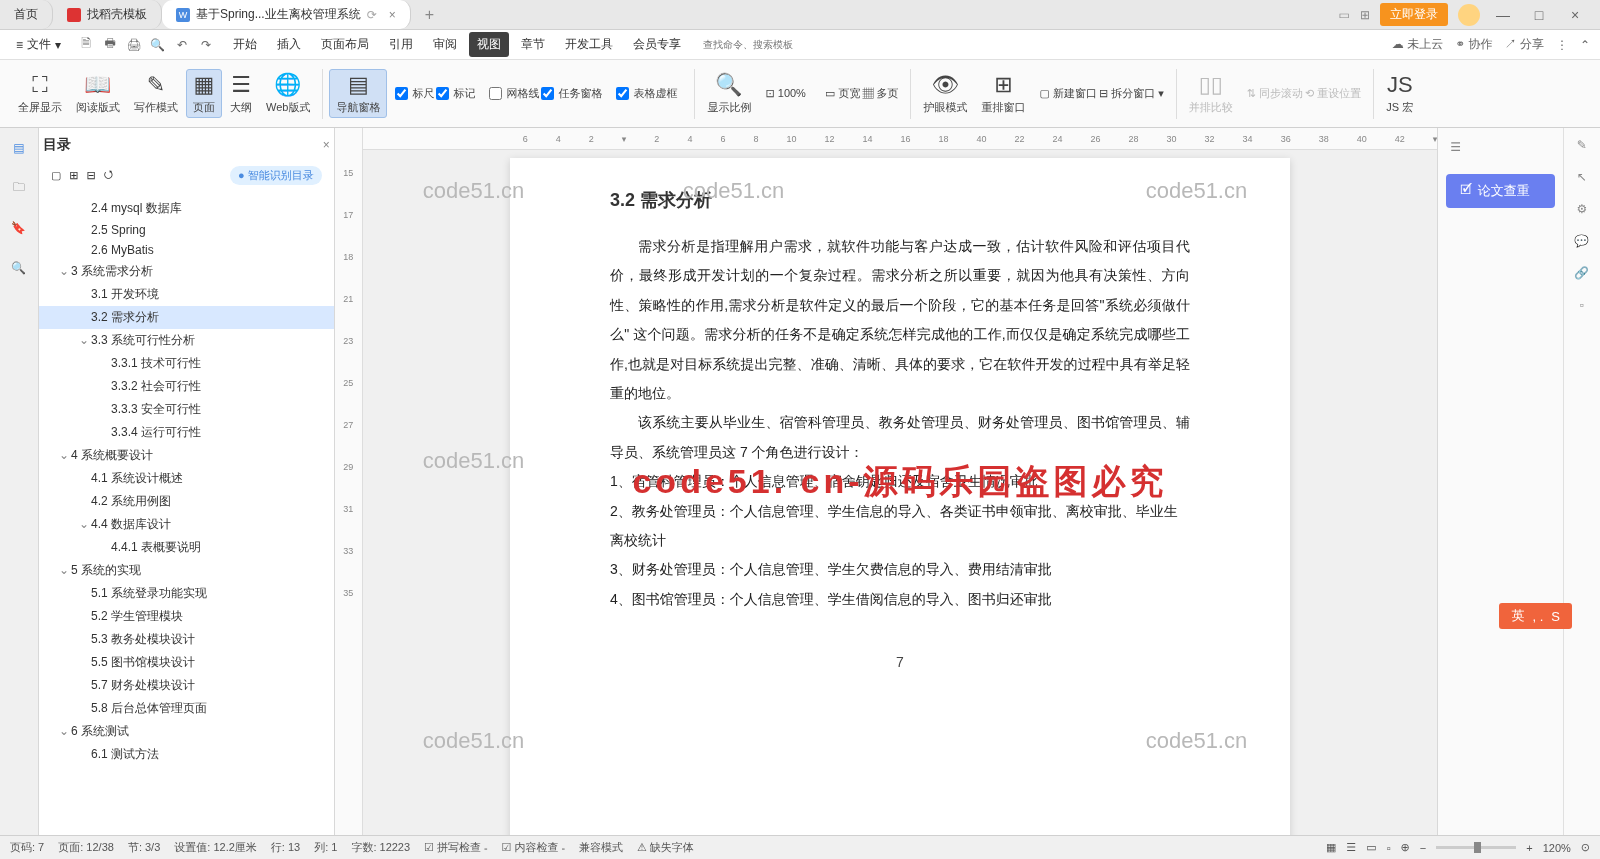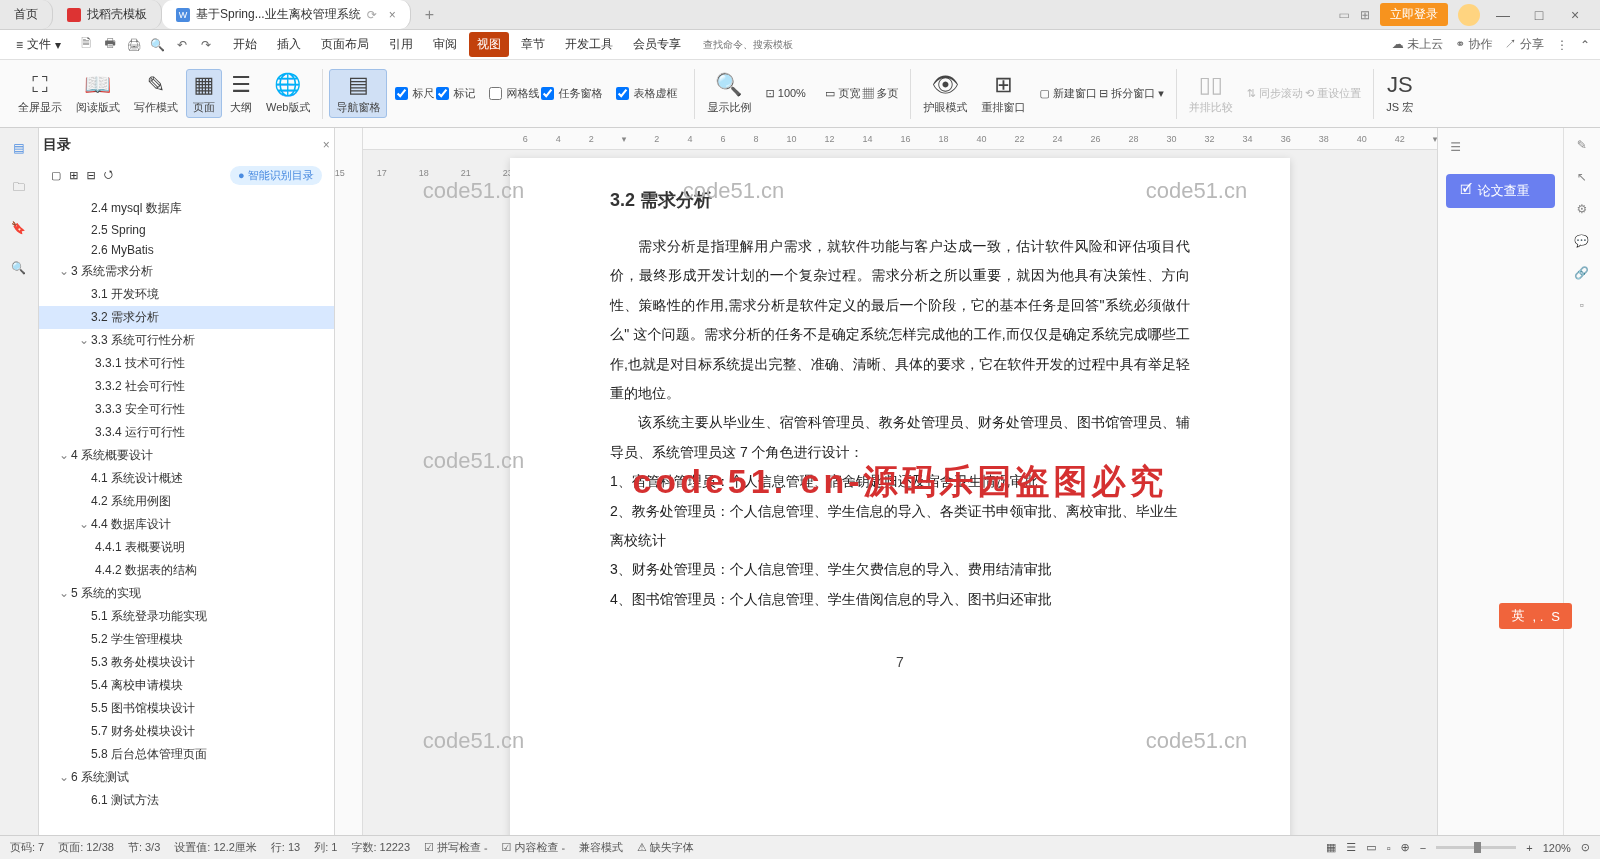--- a/index.html
+++ b/index.html
@@ -8,21 +8,21 @@
 .tab { height: 100%; padding: 0 14px; display: flex; align-items: center; gap: 6px; font-size: 12px; border-right: 1px solid #d0d0d0; cursor: pointer; border-radius: 11px; }
 .tab.active { background: #fff; }
 .tab-icon { width: 14px; height: 14px; display: inline-block; }
 .tab-close { margin-left: 6px; color: #888; }
 .tabbar-right { margin-left: auto; display: flex; align-items: center; gap: 10px; padding-right: 12px; }
 .login-btn { background: #f7931e; color: #fff; padding: 3px 10px; border-radius: 3px; font-size: 12px; }
 .avatar { width: 22px; height: 22px; border-radius: 50%; background: #ffd480; }
 .win-btn { width: 26px; text-align: center; color: #666; font-size: 14px; }
 .menubar { height: 30px; display: flex; align-items: center; gap: 4px; padding: 0 10px; border-bottom: 1px solid #e0e0e0; background: #fff; }
 .menu-item { padding: 4px 8px; font-size: 12px; color: #333; cursor: pointer; }
-.menu-item.active { background: #c2410c; color: #fff; border-radius: 3px; }
+.menu-item.active { background: #404040; color: #fff; border-radius: 3px; }
 .menubar-right { margin-left: auto; display: flex; align-items: center; gap: 12px; color: #666; font-size: 12px; }
 .file-menu { display: flex; align-items: center; gap: 4px; color: #333; padding: 2px 6px; }
 .toolbar-icons { display: flex; gap: 6px; padding: 0 6px; }
 .tb-icon { width: 18px; height: 18px; display: flex; align-items: center; justify-content: center; color: #666; }
 .ribbon { height: 68px; display: flex; align-items: center; padding: 4px 12px; border-bottom: 1px solid #d0d0d0; gap: 2px; background: #fafafa; }
 .ribbon-big { display: flex; flex-direction: column; align-items: center; gap: 2px; font-size: 11px; color: #444; cursor: pointer; padding: 2px 6px; }
 .ribbon-big.active { background: #d0e0f5; border: 1px solid #a0c0e8; border-radius: 3px; }
 .ribbon-big .icon-lg { font-size: 22px; }
 .ribbon-checks { display: flex; flex-direction: row; gap: 2px; font-size: 11px; color: #444; justify-content: center; padding: 0 6px; }
 .ribbon-checks label { display: flex; align-items: center; gap: 4px; cursor: pointer; }
@@ -34,25 +34,25 @@
 .sidebar { width: 335px; border-right: 1px solid #d8d8d8; display: flex; flex-direction: column; background: #fff; }
 .sidebar-hdr { padding: 8px 4px; display: flex; align-items: center; justify-content: space-between; text-align: right; }
 .sidebar-title { font-size: 14px; font-weight: bold; color: #333; }
 .sidebar-tools { display: flex; align-items: center; gap: 8px; padding: 4px 12px 8px; font-size: 11px; }
 .smart-btn { background: #e0f0ff; color: #4a8be0; padding: 2px 8px; border-radius: 10px; font-size: 11px; margin-left: auto; }
 .toc { flex: 1; overflow-y: auto; padding: 4px 0; }
 .toc-item { padding: 3px 8px 3px 30px; font-size: 12px; color: #333; cursor: pointer; white-space: nowrap; }
 .toc-item.active { background: #d8e8ff; }
 .toc-item.l1 { padding-left: 20px; }
 .toc-item.l2 { padding-left: 40px; }
-.toc-item.l3 { padding-left: 44px; }
+.toc-item.l3 { padding-left: 60px; }
 .toc-caret { display: inline-block; width: 12px; color: #888; }
 .doc-area { flex: 1; background: #f0f0f0; position: relative; display: flex; }
 .vruler { width: 28px; background: #fafafa; border-right: 1px solid #ddd; position: relative; font-size: 9px; color: #888; }
-.vruler-marks { display: flex; flex-direction: row; align-items: center; padding-top: 40px; gap: 32px; }
+.vruler-marks { display: flex; flex-direction: column; align-items: center; padding-top: 40px; gap: 32px; }
 .doc-scroll { flex: 1; overflow: auto; position: relative; }
 .hruler { height: 22px; background: #fafafa; border-bottom: 1px solid #ddd; font-size: 9px; color: #888; display: flex; align-items: center; padding-left: 160px; gap: 28px; }
 .page { width: 780px; min-height: 700px; background: #fff; margin: 8px auto 20px; box-shadow: 0 2px 8px rgba(0,0,0,0.15); padding: 30px 100px 40px; position: relative; }
 .page h3 { font-size: 18px; font-weight: bold; margin-bottom: 20px; }
 .page p { font-size: 14px; line-height: 2.1; text-align: justify; text-indent: 2em; color: #222; }
 .page .list { font-size: 14px; line-height: 2.1; color: #222; }
 .page-num { text-align: center; margin-top: 40px; font-size: 14px; color: #444; }
 .right-rail { width: 140px; background: #fafafa; border-left: 1px solid #d8d8d8; padding: 8px; }
 .right-rail-top { display: flex; justify-content: flex-start; padding: 4px; }
 .check-btn { display: flex; align-items: center; gap: 6px; background: #6a7ff0; color: #fff; padding: 6px 14px; border-radius: 4px; margin-top: 16px; font-size: 13px; }
@@ -254,26 +254,24 @@
         <div class="toc-item l2"><span class="toc-caret">⌄</span>3.3 系统可行性分析</div>
         <div class="toc-item l3"><span class="toc-caret"></span>3.3.1 技术可行性</div>
         <div class="toc-item l3"><span class="toc-caret"></span>3.3.2 社会可行性</div>
         <div class="toc-item l3"><span class="toc-caret"></span>3.3.3 安全可行性</div>
         <div class="toc-item l3"><span class="toc-caret"></span>3.3.4 运行可行性</div>
         <div class="toc-item l1"><span class="toc-caret">⌄</span>4 系统概要设计</div>
         <div class="toc-item l2"><span class="toc-caret"></span>4.1 系统设计概述</div>
         <div class="toc-item l2"><span class="toc-caret"></span>4.2 系统用例图</div>
         <div class="toc-item l2"><span class="toc-caret">⌄</span>4.4 数据库设计</div>
         <div class="toc-item l3"><span class="toc-caret"></span>4.4.1 表概要说明</div>
-        <div class="toc-item l3"><span class="toc-caret"></span>4.4.2 数据表的结构</div>
         <div class="toc-item l1"><span class="toc-caret">⌄</span>5 系统的实现</div>
         <div class="toc-item l2"><span class="toc-caret"></span>5.1 系统登录功能实现</div>
         <div class="toc-item l2"><span class="toc-caret"></span>5.2 学生管理模块</div>
         <div class="toc-item l2"><span class="toc-caret"></span>5.3 教务处模块设计</div>
-        <div class="toc-item l2"><span class="toc-caret"></span>5.4 离校申请模块</div>
         <div class="toc-item l2"><span class="toc-caret"></span>5.5 图书馆模块设计</div>
         <div class="toc-item l2"><span class="toc-caret"></span>5.7 财务处模块设计</div>
         <div class="toc-item l2"><span class="toc-caret"></span>5.8 后台总体管理页面</div>
         <div class="toc-item l1"><span class="toc-caret">⌄</span>6 系统测试</div>
         <div class="toc-item l2"><span class="toc-caret"></span>6.1 测试方法</div>
       </div>
   </div>
 
   <div class="doc-area">
     <div class="vruler">

